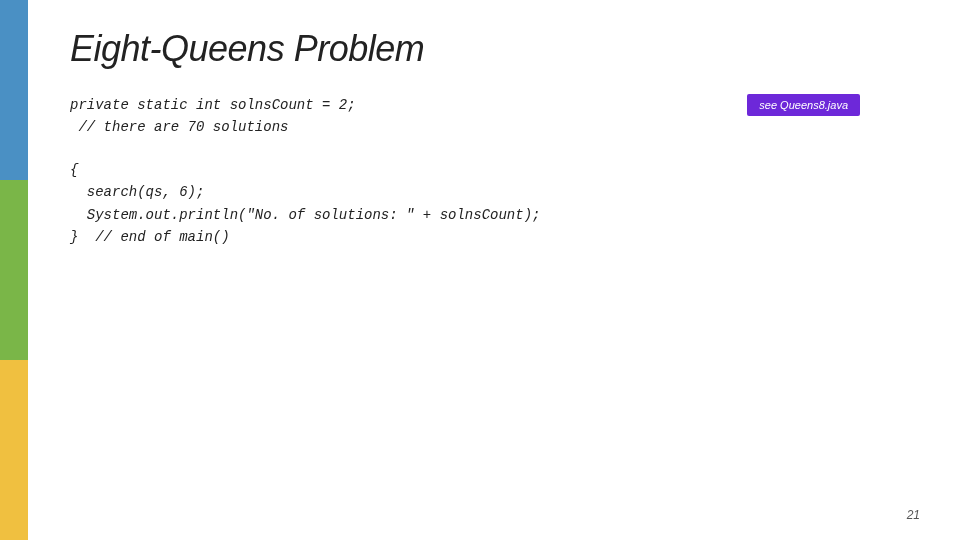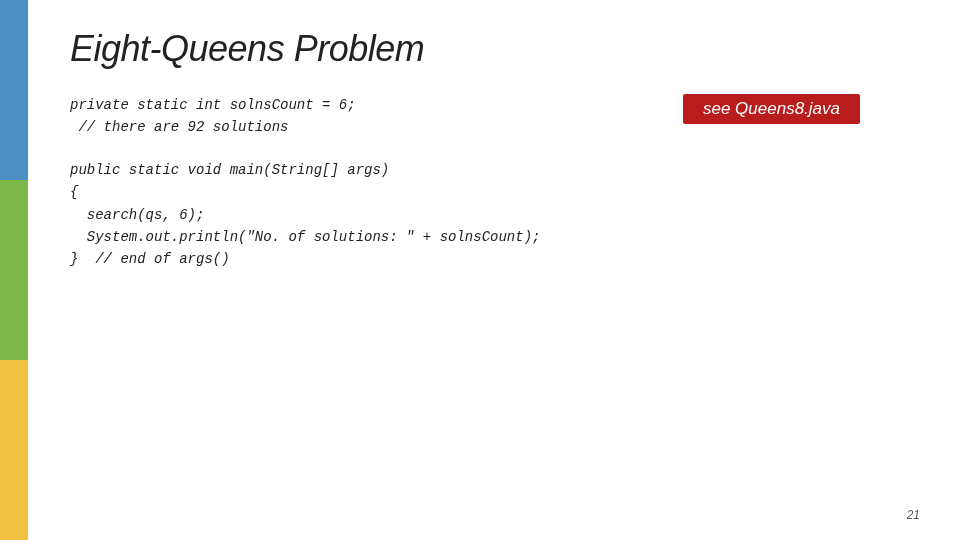--- a/index.html
+++ b/index.html
@@ -77,25 +77,25 @@
 
     .code-line {
       display: block;
       white-space: pre;
     }
 
     .see-badge {
       position: absolute;
       top: 0px;
       right: 60px;
-      background: #b91c1c;
+      background: #6d28d9;
       color: #ffffff;
-      font-size: 17px;
+      font-size: 11px;
       font-family: Arial, sans-serif;
-      padding: 5px 20px;
+      padding: 5px 12px;
       border-radius: 2px;
     }
 
     .code-section-bottom {
       margin-top: 20px;
     }
 
     .page-number {
       position: absolute;
       bottom: 18px;
@@ -112,31 +112,30 @@
   <div class="bar-green"></div>
   <div class="bar-yellow"></div>
 </div>
 
 <div class="main-content">
 
   <h1 class="page-title">Eight-Queens Problem</h1>
 
   <div class="code-section">
     <div class="code-block">
-      <span class="code-line">private static int solnsCount = 6;</span>
-      <span class="code-line"> // there are 92 solutions</span>
+      <span class="code-line">private static int solnsCount = 2;</span>
+      <span class="code-line"> // there are 70 solutions</span>
     </div>
     <div class="see-badge">see Queens8.java</div>
   </div>
 
   <div class="code-section-bottom">
     <div class="code-block">
-      <span class="code-line">public static void main(String[] args)</span>
       <span class="code-line">{</span>
       <span class="code-line">  search(qs, 6);</span>
       <span class="code-line">  System.out.println("No. of solutions: " + solnsCount);</span>
-      <span class="code-line">}  // end of args()</span>
+      <span class="code-line">}  // end of main()</span>
     </div>
   </div>
 
 </div>
 
 <div class="page-number">21</div>
 
 </body></html>

